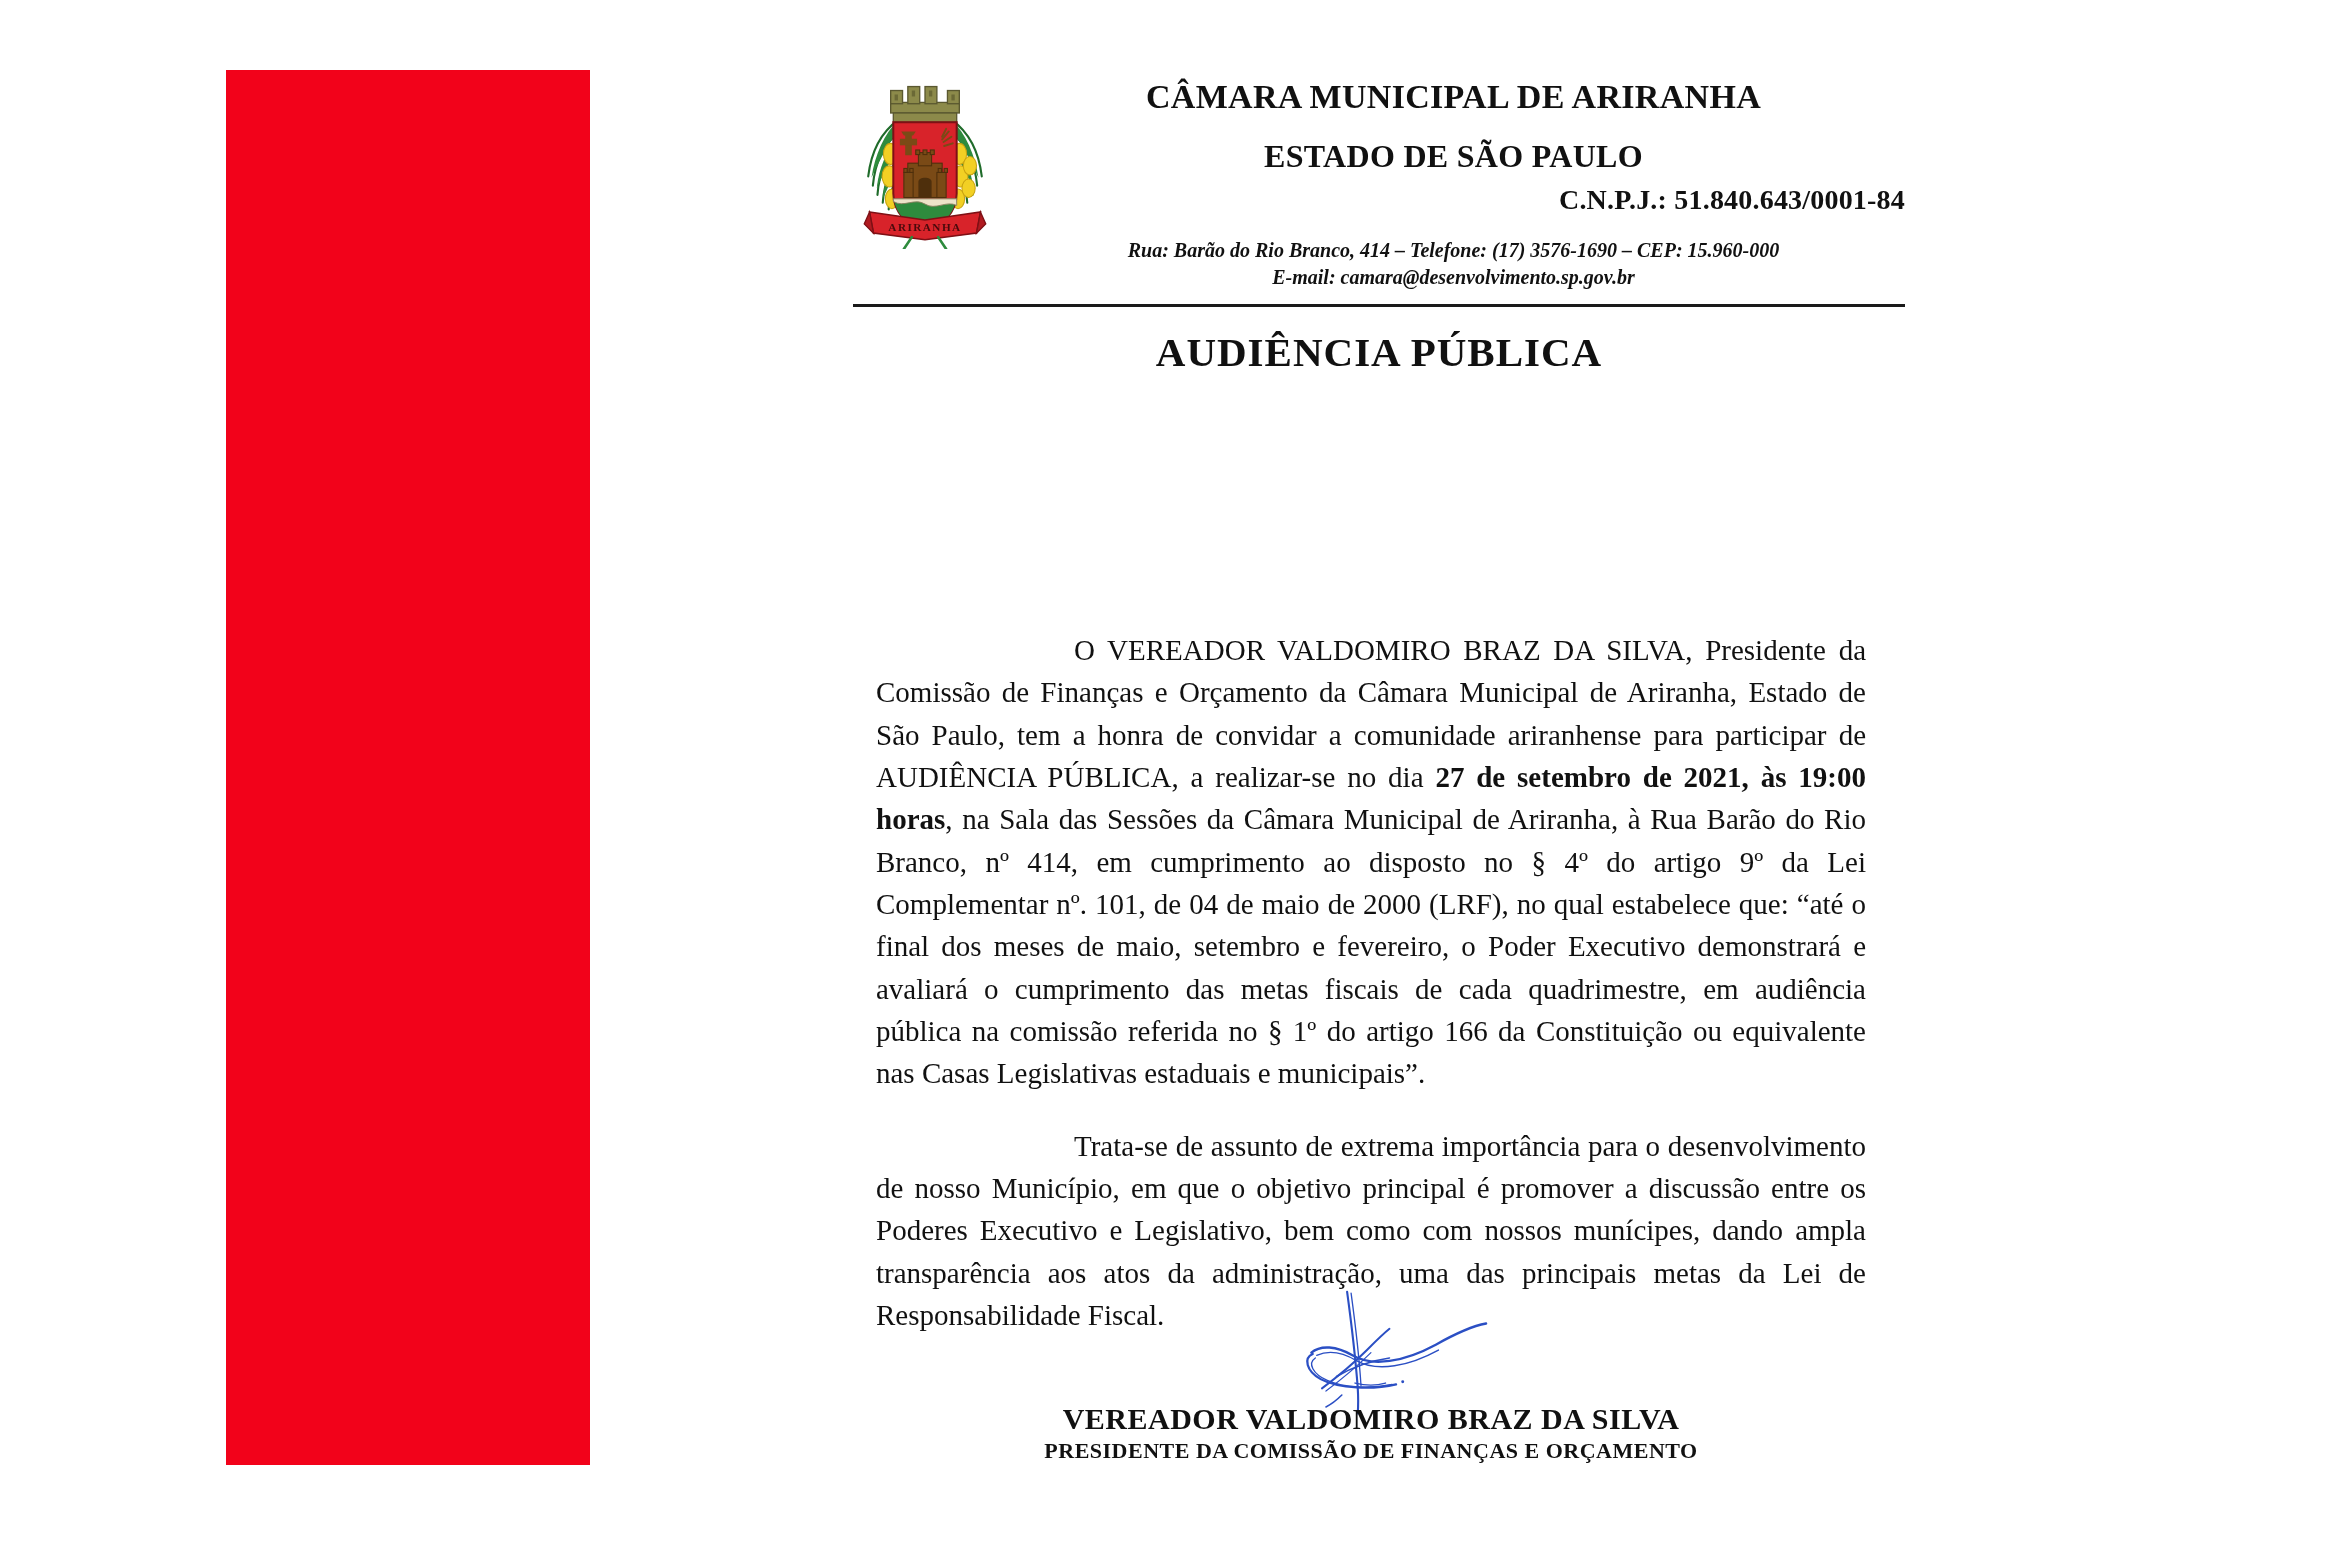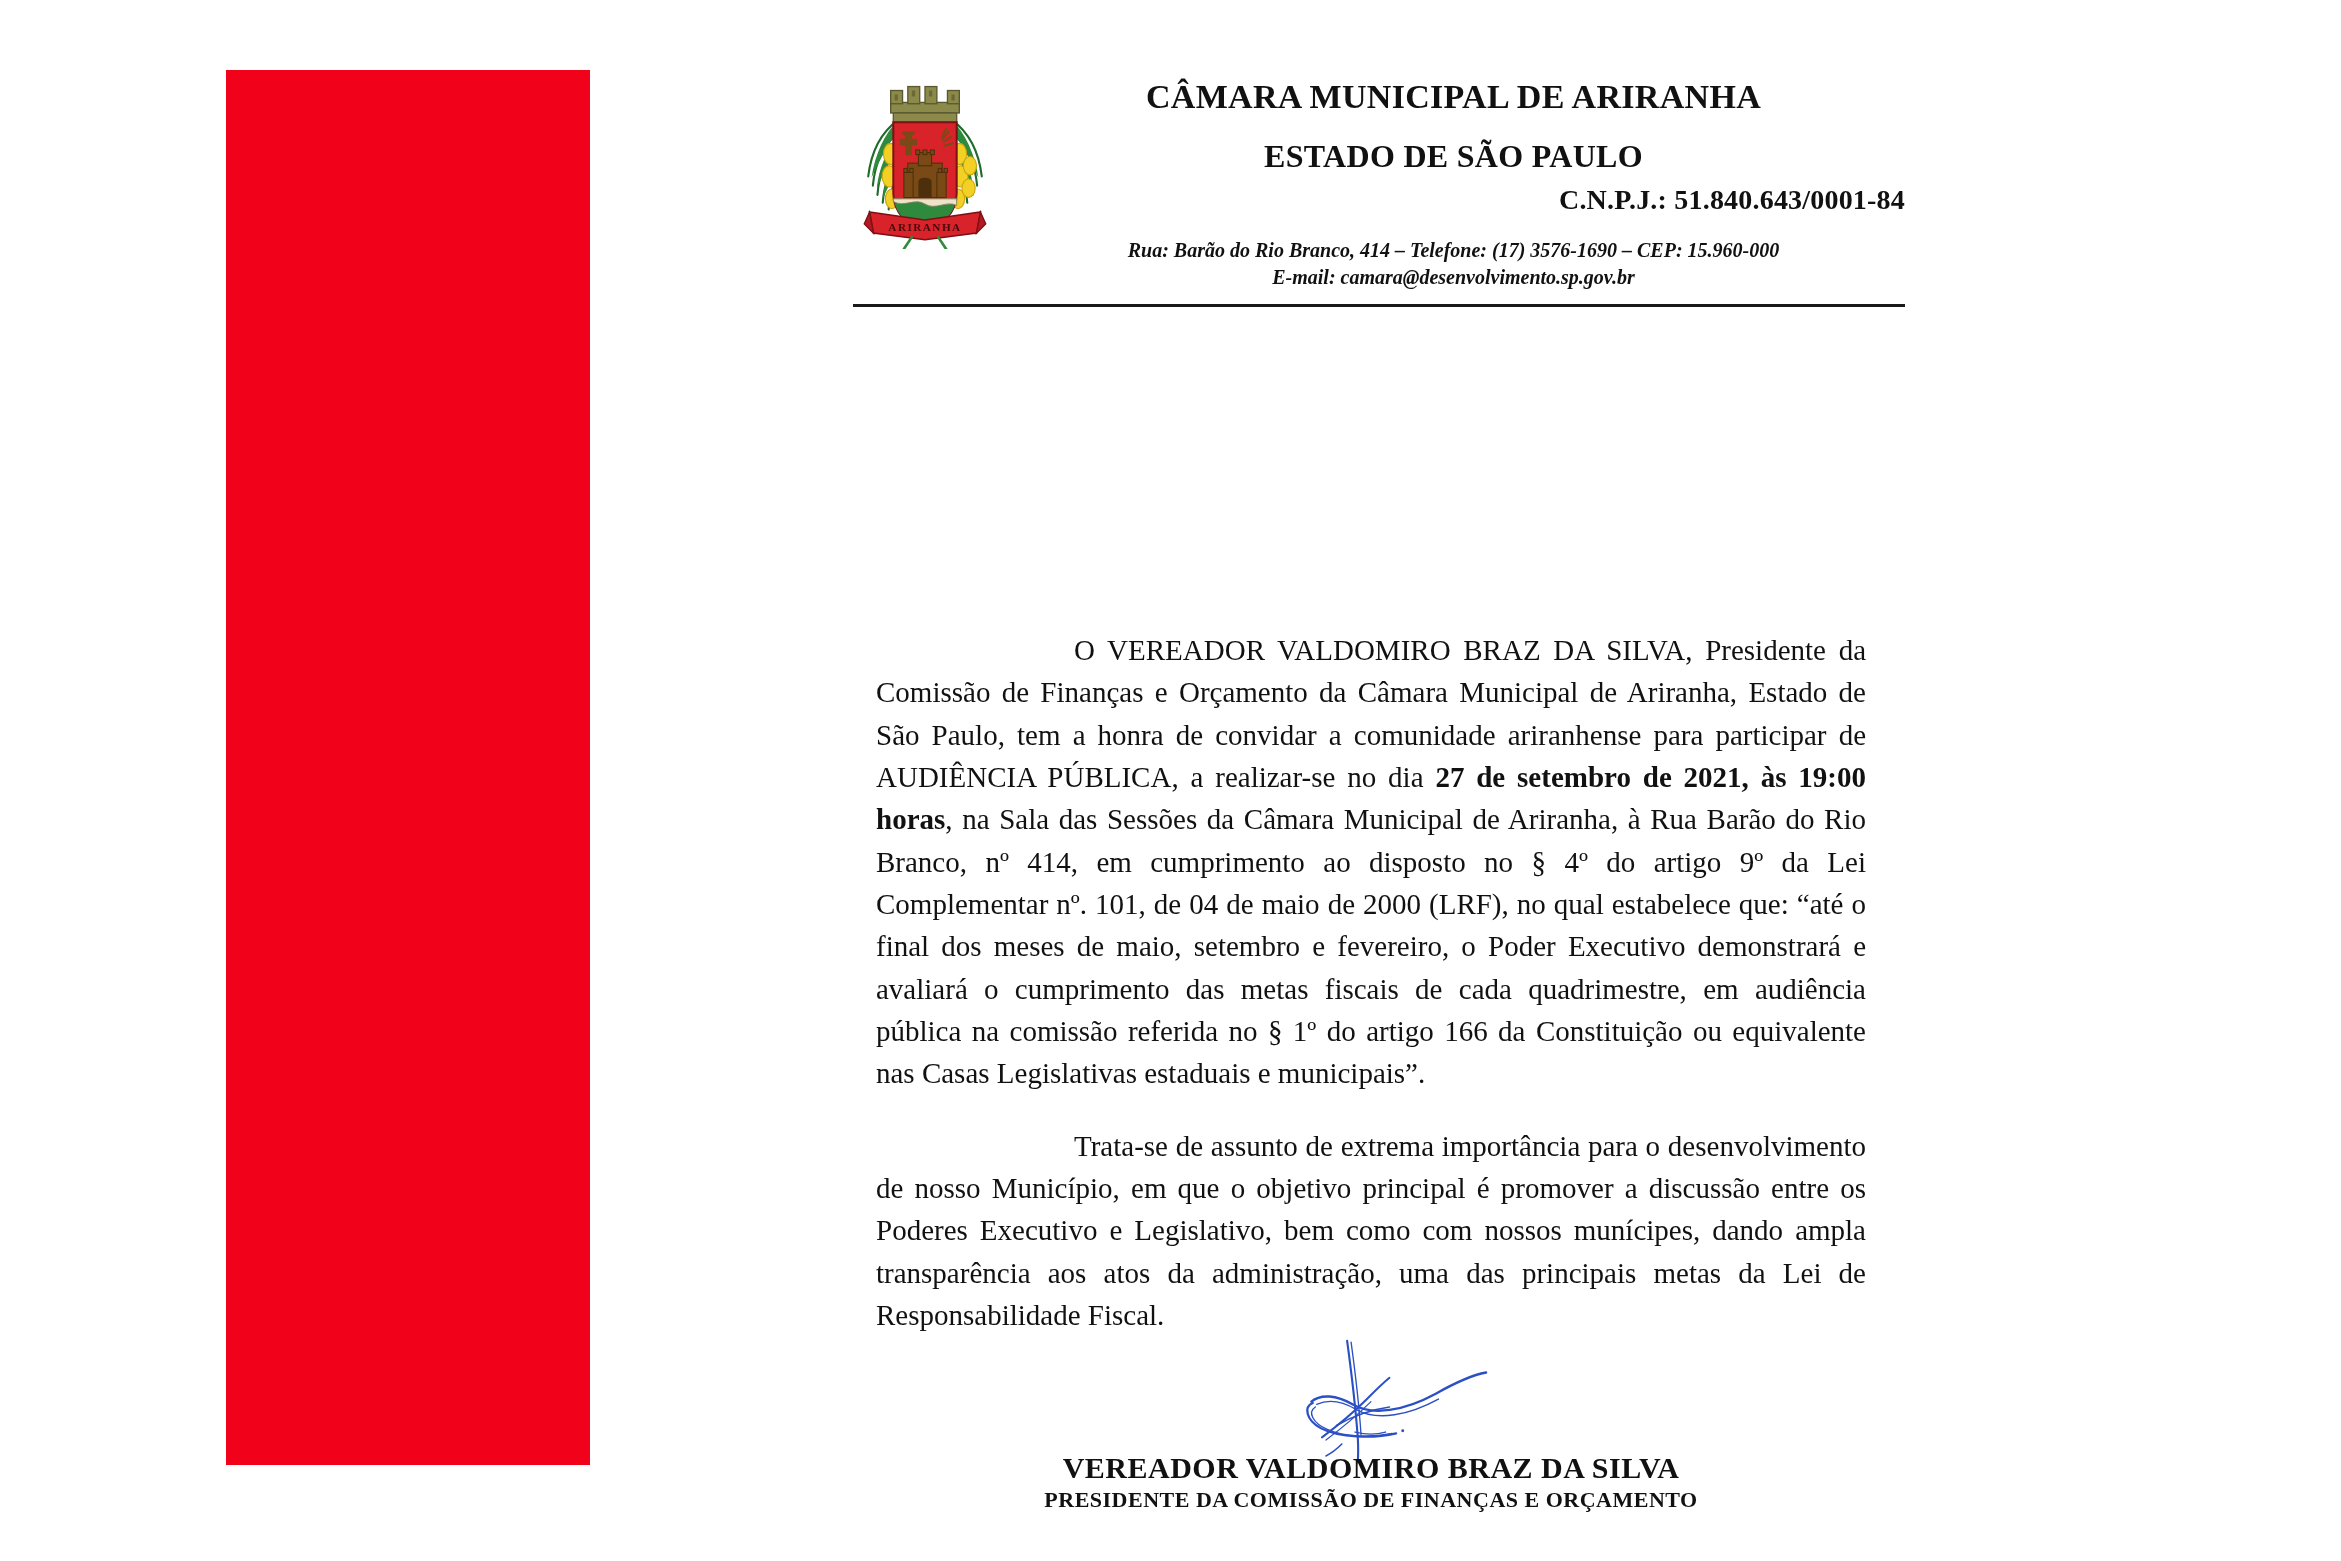--- a/index.html
+++ b/index.html
@@ -146,21 +146,21 @@
     width: 990px;
     text-align: center;
     font-size: 29px;
     line-height: 1.3;
   }
 
   
   #signature-area {
     position: absolute;
     left: 876px;
-    top: 1338px;
+    top: 1289px;
     width: 990px;
     height: 185px;
   }
 
   #signature-mark {
     position: absolute;
     left: 397px;
     top: 0px;
     width: 225px;
     height: 126px;
@@ -305,20 +305,21 @@
       <div class="lh-cnpj">C.N.P.J.:  51.840.643/0001-84</div>
       <div class="lh-contact">
         <div class="lh-addr">Rua: Barão do Rio Branco, 414 – Telefone: (17) 3576-1690 – CEP: 15.960-000</div>
         <div class="lh-email">E-mail: camara@desenvolvimento.sp.gov.br</div>
       </div>
     </div>
   </div>
 
   <div id="header-rule"></div>
 
+  <div id="doc-title">AUDIÊNCIA PÚBLICA</div>
 
   <div id="body-copy">
     <p class="para"><span>O VEREADOR VALDOMIRO BRAZ DA SILVA,</span><span> Presidente da Comissão de Finanças e Orçamento da Câmara Municipal de Ariranha, Estado de São Paulo, tem a honra de convidar a comunidade ariranhense para participar de AUDIÊNCIA PÚBLICA, a realizar-se no dia </span><b>27 de setembro de 2021, às 19:00 horas</b><span>, na Sala das Sessões da Câmara Municipal de Ariranha, à Rua Barão do Rio Branco, nº 414, em cumprimento ao disposto no § 4º do artigo 9º da Lei Complementar nº. 101, de 04 de maio de 2000 (LRF), no qual estabelece que: “até o final dos meses de maio, setembro e fevereiro, o Poder Executivo demonstrará e avaliará o cumprimento das metas fiscais de cada quadrimestre, em audiência pública na comissão referida no § 1º do artigo 166 da Constituição ou equivalente nas Casas Legislativas estaduais e municipais”.</span></p>
 
     <p class="para">Trata-se de assunto de extrema importância para o desenvolvimento de nosso Município, em que o objetivo principal é promover a discussão entre os Poderes Executivo e Legislativo, bem como com nossos munícipes, dando ampla transparência aos atos da administração, uma das principais metas da Lei de Responsabilidade Fiscal.</p>
   </div>
 
 
   <div id="signature-area">
 

